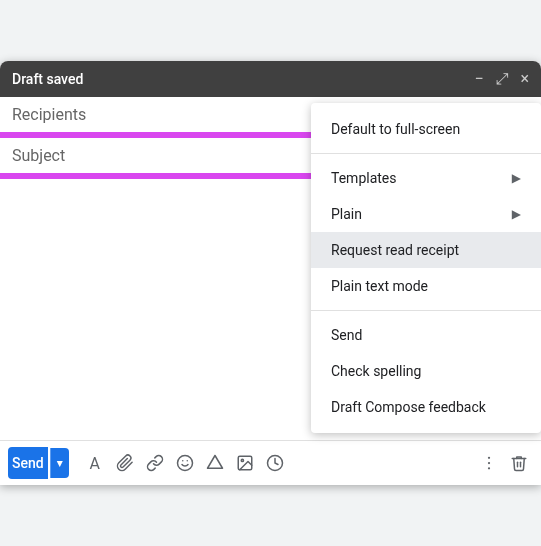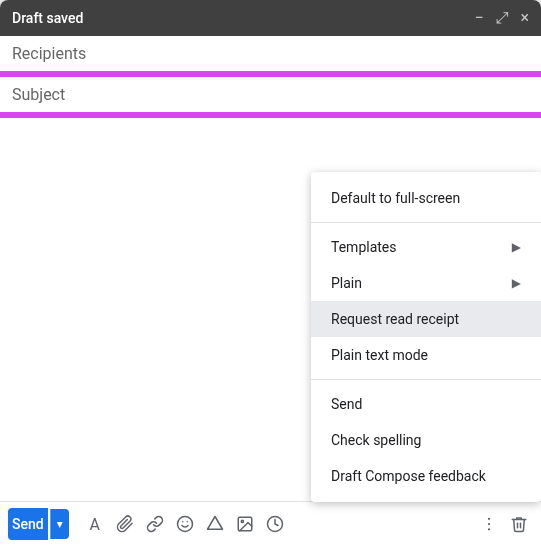--- a/index.html
+++ b/index.html
@@ -14,21 +14,21 @@
       display: flex;
       align-items: center;
       justify-content: center;
       width: 541px;
       height: 546px;
       overflow: hidden;
     }
 
     .compose-window {
       width: 541px;
-      height: 546px;
+      height: 424px;
       background: #fff;
       border-radius: 8px 8px 0 0;
       box-shadow: 0 2px 10px rgba(0,0,0,0.3);
       display: flex;
       flex-direction: column;
       position: relative;
     }
 
     .title-bar {
       background: #404040;
@@ -127,21 +127,21 @@
     }
 
     .toolbar-spacer {
       flex: 1;
     }
 
     
     .context-menu {
       position: absolute;
       right: 0;
-      bottom: 44px;
+      bottom: 52px;
       background: #fff;
       border-radius: 4px;
       box-shadow: 0 2px 10px rgba(0,0,0,0.25);
       z-index: 100;
       min-width: 230px;
       padding: 8px 0;
     }
 
     .menu-item {
       display: flex;

